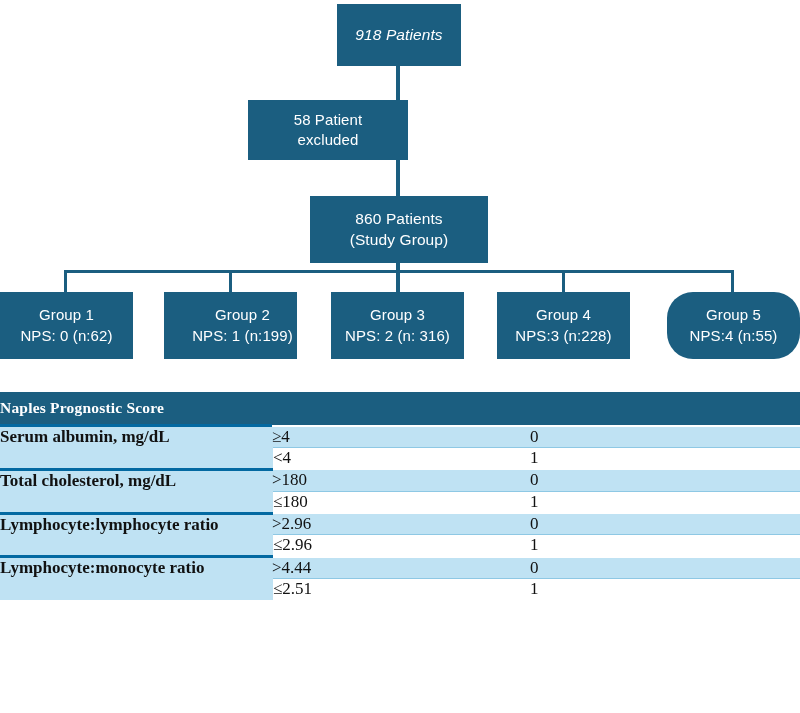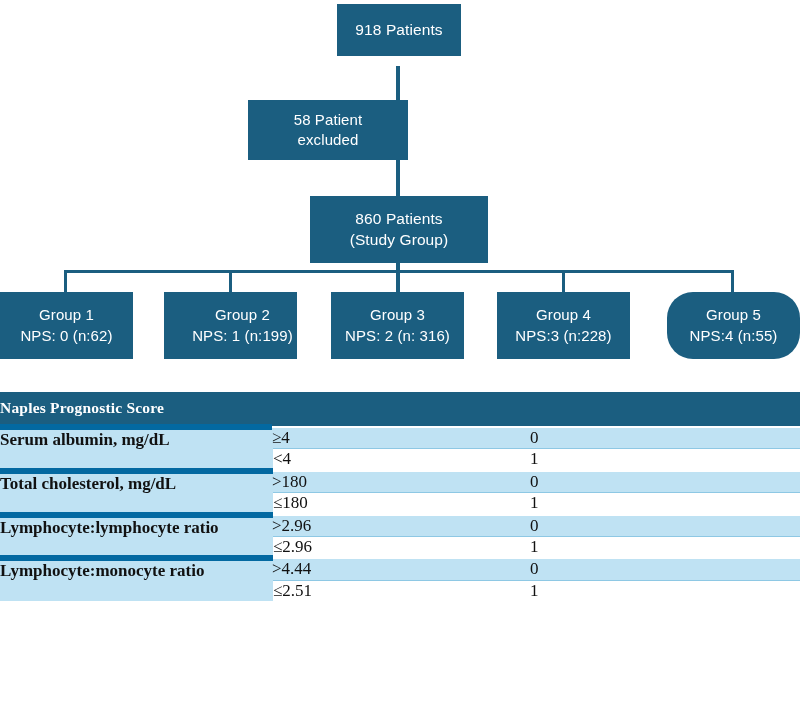--- a/index.html
+++ b/index.html
@@ -33,21 +33,21 @@
     justify-content: center;
     text-align: center;
     font-family: "Liberation Sans", sans-serif;
     font-size: 15.5px;
     line-height: 1.35;
     box-sizing: border-box;
     letter-spacing: 0.1px;
   }
   .node .line2 { display: block; }
 
-  #node-total   { left: 337px; top: 4px;   width: 124px; height: 52px; }
+  #node-total   { left: 337px; top: 4px;   width: 124px; height: 62px; font-style: italic; }
   #node-excl    { left: 248px; top: 100px; width: 160px; height: 60px;  font-size: 15px; }
   #node-study   { left: 310px; top: 196px; width: 178px; height: 67px; }
 
   .group-node {
     top: 292px;
     width: 133px;
     height: 67px;
     font-size: 15px;
   }
   #group-1 { left: 0px; }
@@ -106,21 +106,21 @@
     font-size: 17px;
     color: #111111;
     padding: 0;
     vertical-align: top;
   }
   td.crit-name {
     background: #bfe2f3;
     font-weight: bold;
     font-size: 17px;
     padding: 8px 0 0 11px;
-    border-top: 6px solid #0369a1;
+    border-top: 3px solid #0369a1;
     line-height: 1.2;
   }
   td.cutoff, td.score {
     padding: 8px 0 10px 0;
     line-height: 1.2;
     border-top: 1px solid #8ec8e4;
   }
   td.cutoff { padding-left: 12px; }
   td.score  { padding-left: 62px; }
 

